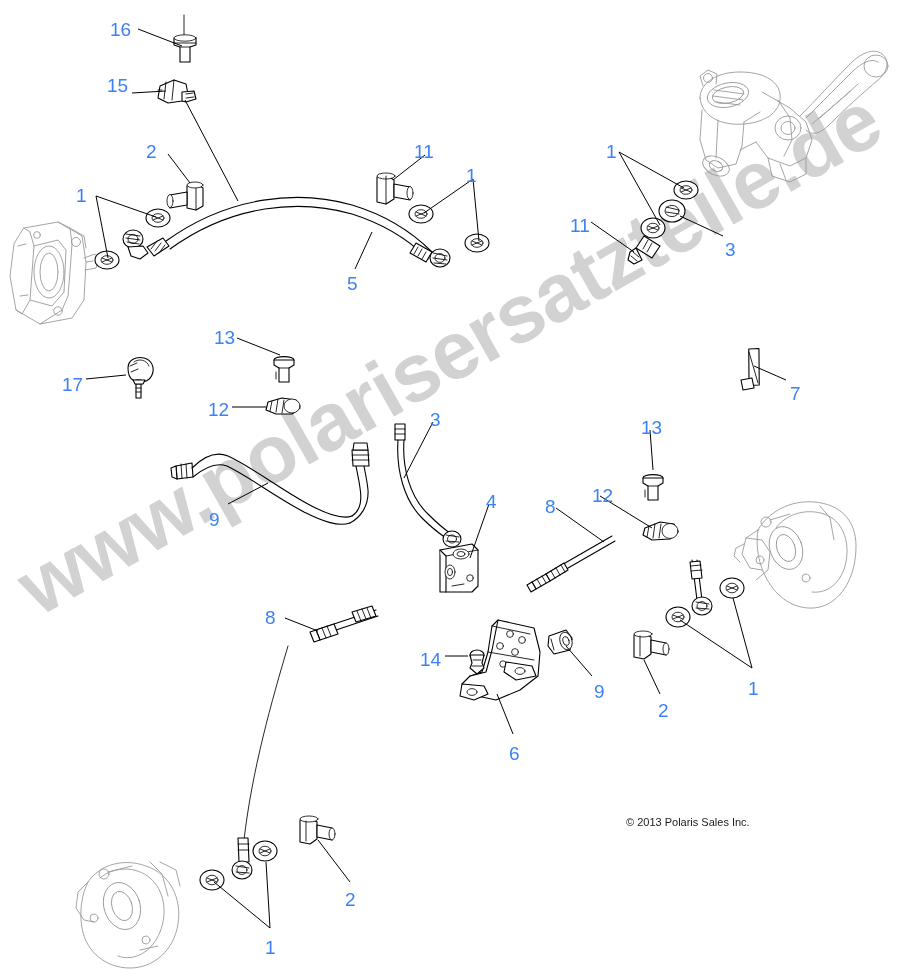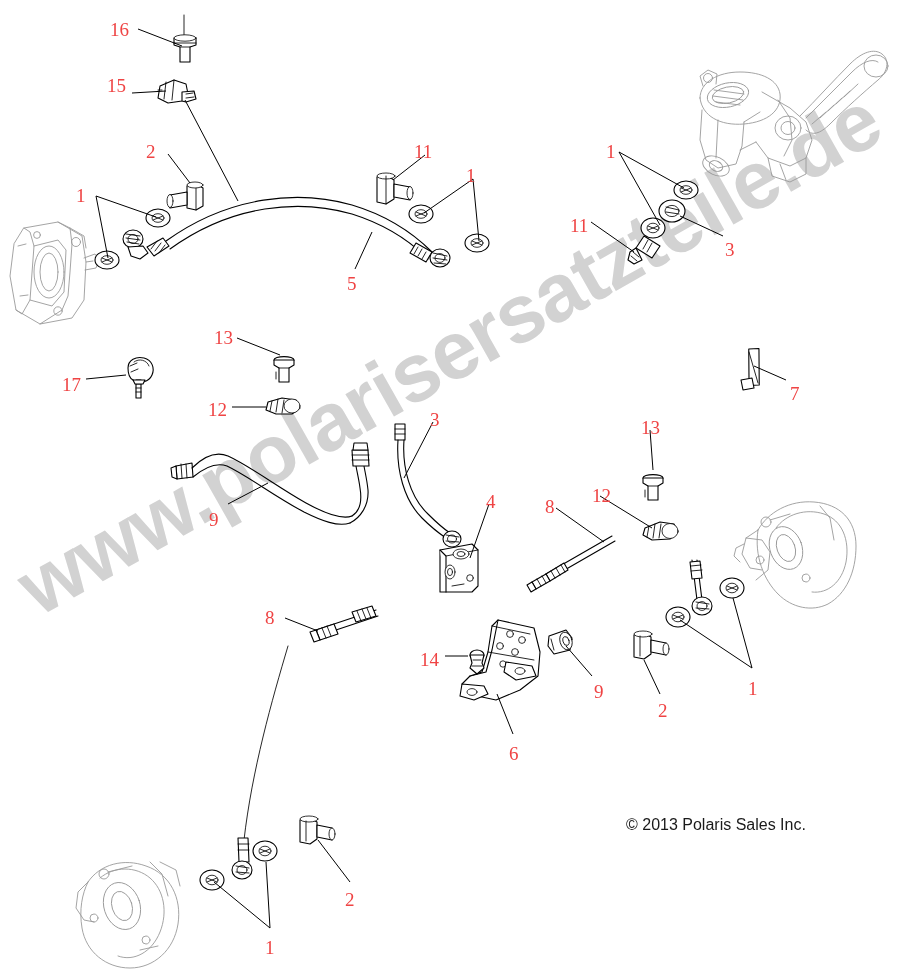--- a/index.html
+++ b/index.html
@@ -6,33 +6,33 @@
   html,body{margin:0;padding:0;background:#ffffff;}
   body{
     font-family:"Liberation Sans", sans-serif;
     width:904px;height:973px;
     position:relative;overflow:hidden;
   }
   #stage{position:absolute;left:0;top:0;width:904px;height:973px;background:#fff;}
   #artboard{position:absolute;left:0;top:0;width:904px;height:973px;}
   .callout{
     position:absolute;
-    font-family:Liberation Serif, serif;
+    font-family:Liberation Sans, sans-serif;
     font-size:19px;
-    color:#ef4444;
+    color:#3b82f6;
     line-height:19px;
     letter-spacing:0px;
     white-space:nowrap;
     user-select:none;
   }
   #copyright{
     position:absolute;
     left:626px;top:816px;
     font-family:"Liberation Sans", sans-serif;
-    font-size:16px;
+    font-size:11px;
     color:#1a1a1a;
     white-space:nowrap;
   }
   #watermark{
     position:absolute;
     left:-40px;top:300px;
     width:1000px;
     transform:rotate(-29.5deg);
     transform-origin:center center;
     font-family:"Liberation Sans", sans-serif;

